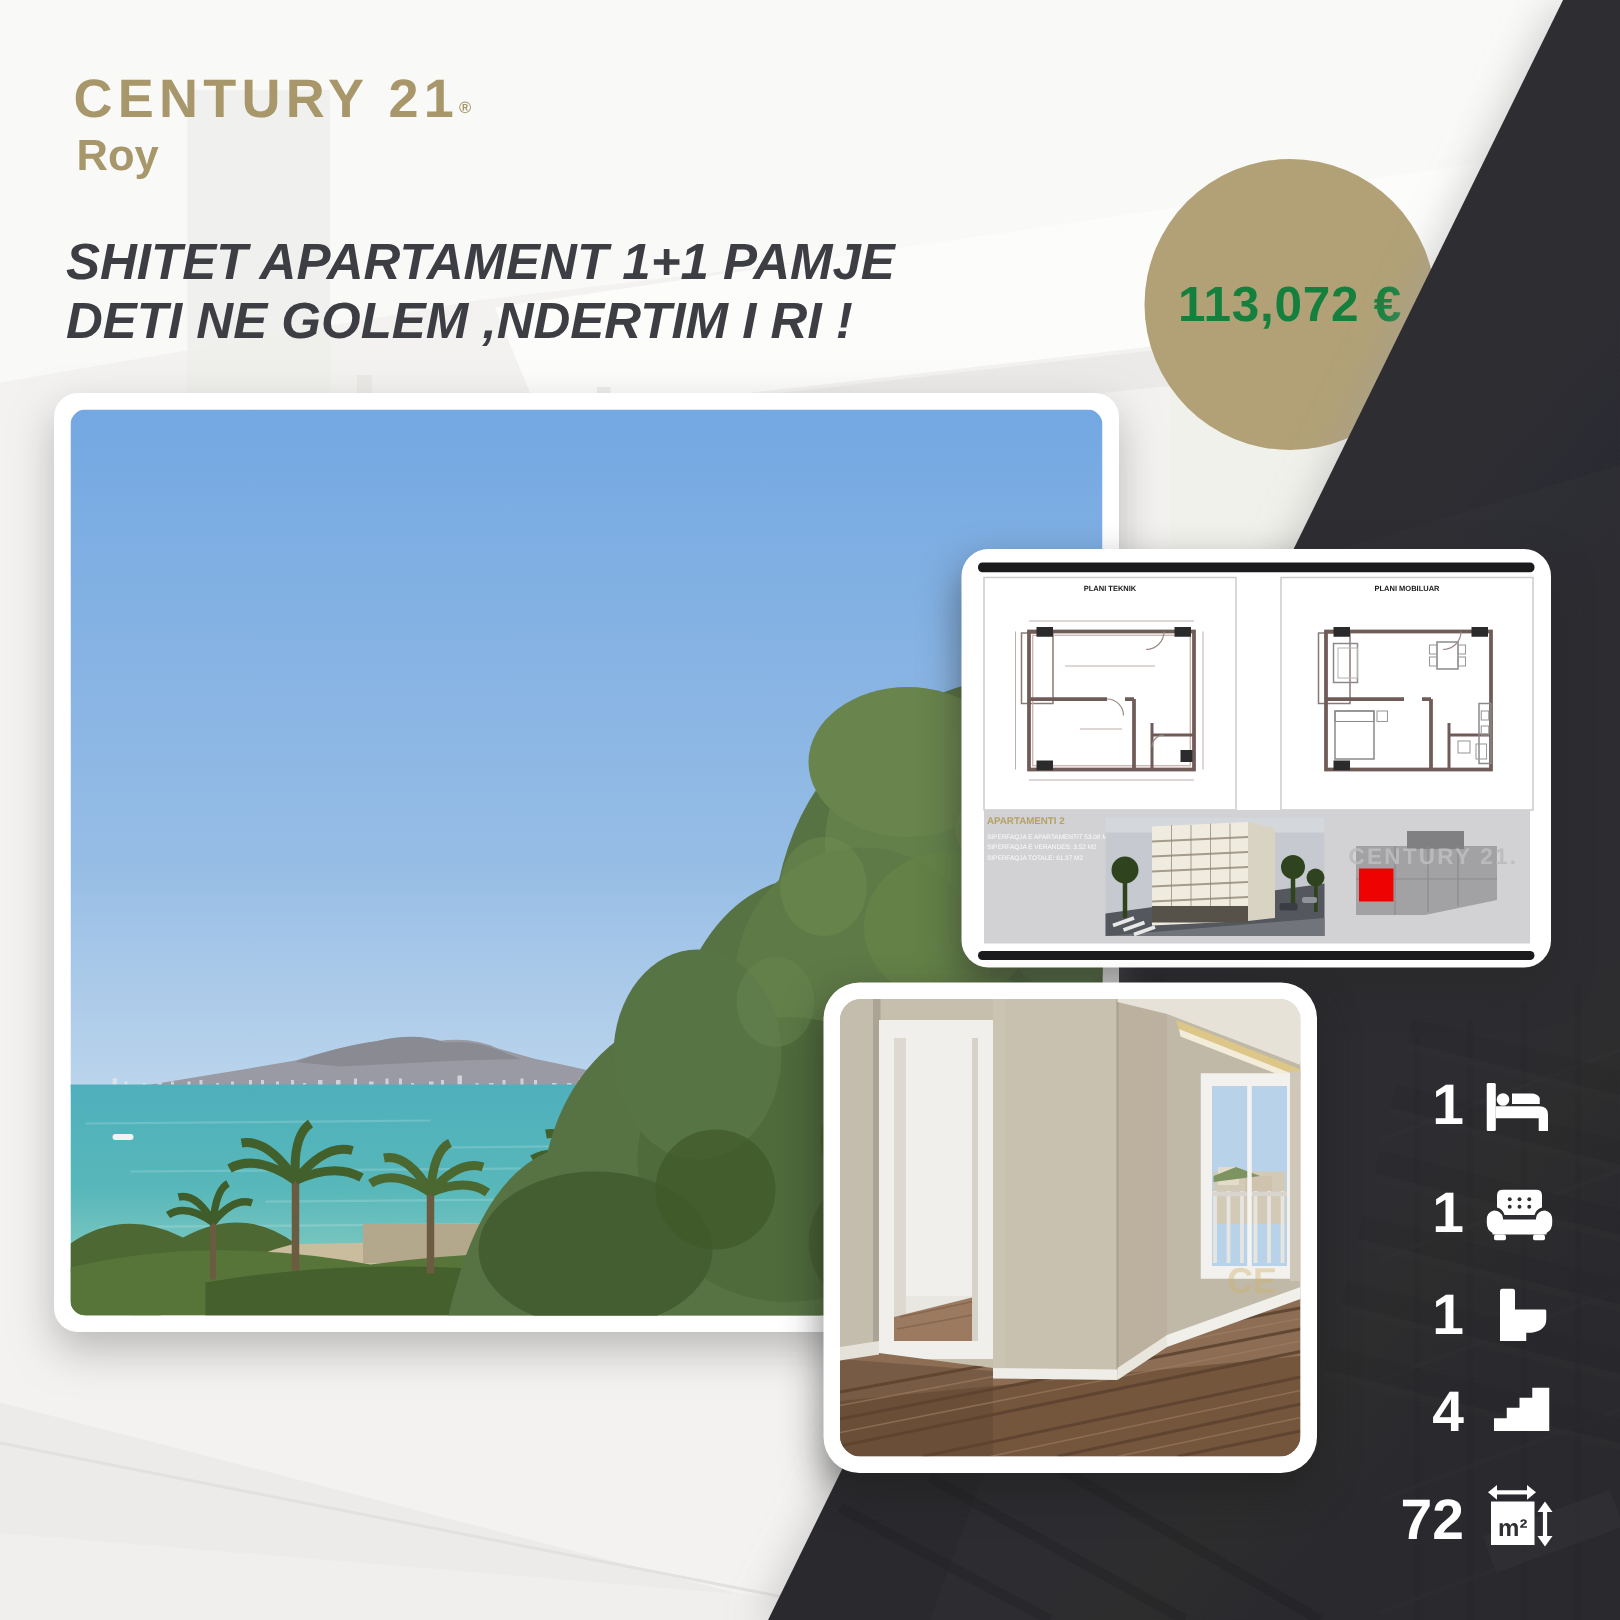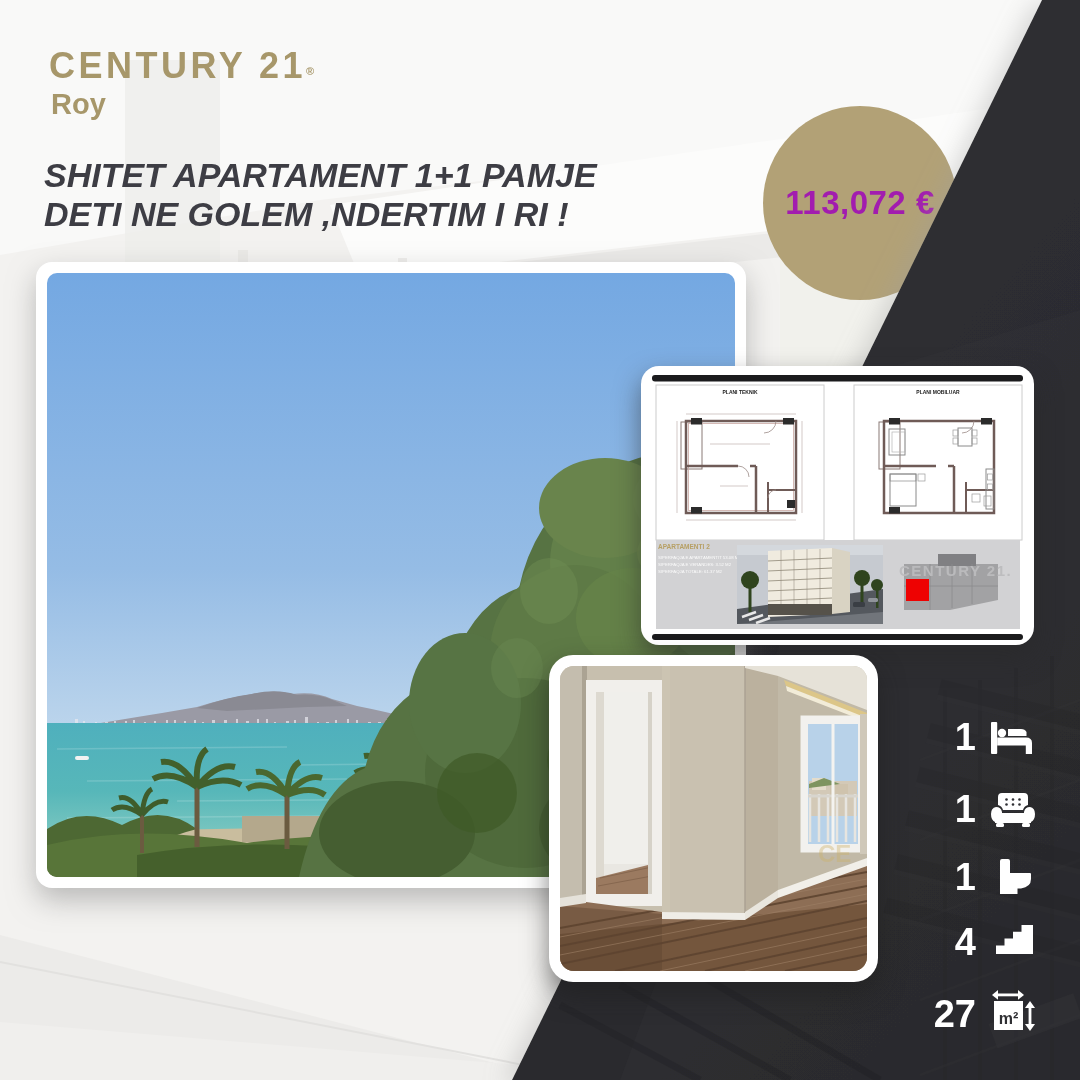--- a/index.html
+++ b/index.html
@@ -19,21 +19,21 @@
   <rect x="238" y="250" width="10" height="300" fill="#e8e7e5" opacity="0.8"></rect>
   <rect x="398" y="258" width="9" height="292" fill="#eae9e7" opacity="0.8"></rect>
   <polygon points="0,935 560,1080 0,1080" fill="#ebeae8" opacity="0.9"></polygon>
   <polygon points="0,1022 700,1080 0,1080" fill="#f0efed"></polygon>
   <line x1="0" y1="962" x2="600" y2="1080" stroke="#e2e1df" stroke-width="2"></line>
   <rect x="780" y="250" width="240" height="400" fill="#efede4" opacity="0.3"></rect>
 </svg>
 
 <div class="abs" style="left:763px;top:106px;width:194px;height:194px;border-radius:50%;background:#b2a176;"></div>
 
-<div class="abs" style="left:763px;top:184px;width:194px;text-align:center;font-size:33px;font-weight:bold;color:#a21caf;letter-spacing:0.5px;">113,072 €</div>
+<div class="abs" style="left:763px;top:184px;width:194px;text-align:center;font-size:33px;font-weight:bold;color:#15803d;letter-spacing:0.5px;">113,072 €</div>
 
 <svg class="abs" style="left:0;top:0;" width="1080" height="1080" viewBox="0 0 1080 1080">
   <defs>
     <linearGradient id="dkg" x1="0" y1="0" x2="0.6" y2="1">
       <stop offset="0" stop-color="#333337"></stop>
       <stop offset="0.4" stop-color="#2f2f33"></stop>
       <stop offset="1" stop-color="#28282b"></stop>
     </linearGradient>
     <filter id="dsh" x="-10%" y="-10%" width="120%" height="120%">
       <feDropShadow dx="-8" dy="4" stdDeviation="12" flood-color="#9f9f9f" flood-opacity="0.4"></feDropShadow>
@@ -516,21 +516,21 @@
 <svg class="abs" style="left:1000px;top:859px;" width="31" height="35" viewBox="0 0 31 35">
   <path fill="#ffffff" d="M0,2 Q0,0 2,0 L8,0 Q10,0 10,2 L10,14 L30,14 Q31,14 31,15 L31,17.5 L10,17.5 L10,17.5 L31,17.5 L31,20 Q31,28 21,29.5 L17.5,29.5 L17.5,35 L0,35 Z"></path>
 </svg>
 
 <div class="abs" style="left:880px;top:921px;width:96px;text-align:right;font-size:38px;font-weight:bold;color:#ffffff;">4</div>
 
 <svg class="abs" style="left:996px;top:925px;" width="37" height="29" viewBox="0 0 37 29">
   <path fill="#ffffff" d="M0,29 L0,20.5 L8.5,20.5 L8.5,13.5 L17,13.5 L17,6.8 L25.5,6.8 L25.5,0 L37,0 L37,29 Z"></path>
 </svg>
 
-<div class="abs" style="left:880px;top:993px;width:96px;text-align:right;font-size:38px;font-weight:bold;color:#ffffff;">27</div>
+<div class="abs" style="left:880px;top:993px;width:96px;text-align:right;font-size:38px;font-weight:bold;color:#ffffff;">72</div>
 
 <svg class="abs" style="left:992px;top:990px;" width="44" height="42" viewBox="0 0 44 42">
   <rect x="2" y="11" width="29" height="29" fill="#ffffff"></rect>
   <text x="16.5" y="34" font-size="16" font-weight="bold" text-anchor="middle" fill="#2f2f33">m²</text>
   <g fill="#ffffff">
     <rect x="5" y="3.5" width="22" height="2.8"></rect>
     <path d="M6,0 L0,4.9 L6,9.8 Z"></path>
     <path d="M26,0 L32,4.9 L26,9.8 Z"></path>
     <rect x="36.6" y="17" width="2.8" height="18"></rect>
     <path d="M33,18 L38,11 L43,18 Z"></path>

